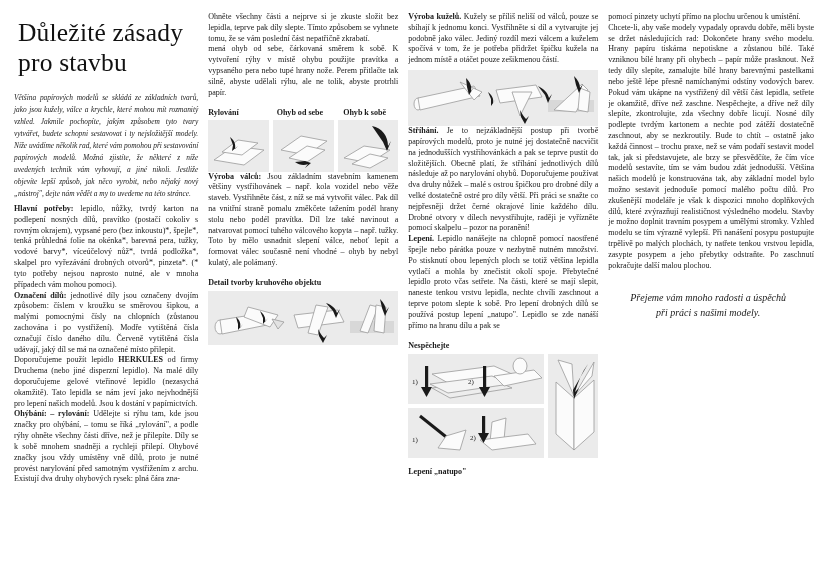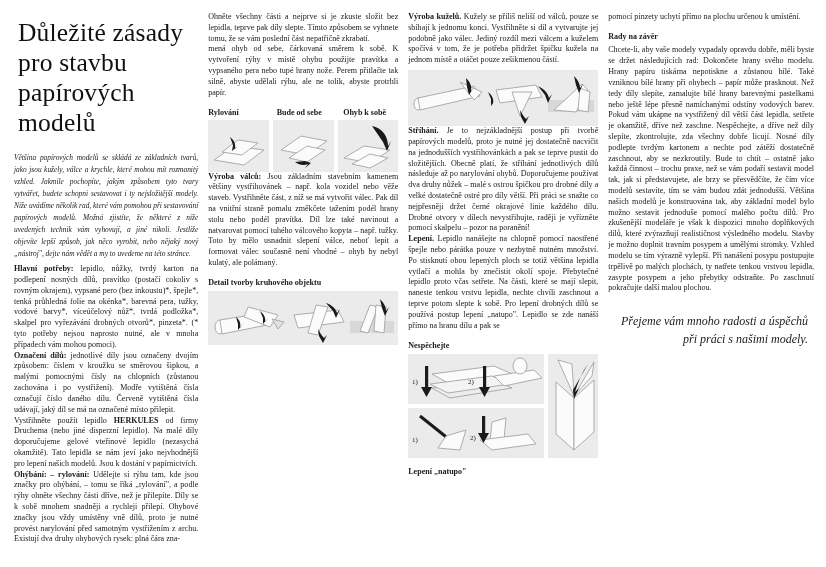--- a/index.html
+++ b/index.html
@@ -66,23 +66,23 @@
   .b { font-weight: bold; }
 
   .heading {
     font-size: 8.05px;
     font-weight: bold;
     margin: 9px 0 4px 0;
     line-height: 1.2;
   }
   .sig {
     font-style: italic;
-    font-size: 12px;
+    font-size: 10px;
     line-height: 1.5;
-    text-align: right;
+    text-align: center;
     margin: 18px 0 0 0;
     padding-right: 6px;
   }
 
   
   .fig {
     background: #ebebeb;
     position: relative;
     overflow: hidden;
   }
@@ -114,40 +114,39 @@
   svg { display: block; }
 </style>
 </head>
 <body>
 
 <div class="page">
 
   <div class="col col1">
     <h1 class="title">
       <span>Důležité zásady pro stavbu</span>
-      <span class="title-l2">papírových modelů</span>
     </h1>
     <p class="intro">Většina papírových modelů se skládá ze základních tvarů, jako jsou kužely, válce a krychle, které mohou mít rozmanitý vzhled. Jakmile pochopíte, jakým způsobem tyto tvary vytvářet, budete schopni sestavovat i ty nejsložitější modely. Níže uvádíme několik rad, které vám pomohou při sestavování papírových modelů. Možná zjistíte, že některé z níže uvedených technik vám vyhovují, a jiné nikoli. Jestliže objevíte lepší způsob, jak něco vyrobit, nebo nějaký nový „nástroj", dejte nám vědět a my to uvedeme na této stránce.</p>
 
     <p class="body gap"><span class="b">Hlavní potřeby:</span><span> lepidlo, nůžky, tvrdý karton na podlepení nosných dílů, pravítko (postačí cokoliv s rovným okrajem), vypsané pero (bez inkoustu)*, špejle*, tenká průhledná folie na okénka*, barevná pera, tužky, vodové barvy*, víceúčelový nůž*, tvrdá podložka*, skalpel pro vyřezávání drobných otvorů*, pinzeta*. (* tyto potřeby nejsou naprosto nutné, ale v mnoha případech vám mohou pomoci).</span></p>
 
     <p class="body gap"><span class="b">Označení dílů:</span><span> jednotlivé díly jsou označeny dvojím způsobem: číslem v kroužku se směrovou šipkou, a malými pomocnými čísly na chlopních (zůstanou zachována i po vystřižení). Modře vytištěná čísla označují číslo daného dílu. Červeně vytištěná čísla udávají, jaký díl se má na označené místo přilepit.</span></p>
 
-    <p class="body"><span>Vystřihněte použít lepidlo </span><span class="b">HERKULES</span><span> od firmy Druchema (nebo jiné disperzní lepidlo). Na malé díly doporučujeme gelové vteřinové lepidlo (nezasychá okamžitě). Tato lepidla se nám jeví jako nejvhodnější pro lepení našich modelů. Jsou k dostání v papírnictvích.</span></p>
+    <p class="body"><span>Doporučujeme použít lepidlo </span><span class="b">HERKULES</span><span> od firmy Druchema (nebo jiné disperzní lepidlo). Na malé díly doporučujeme gelové vteřinové lepidlo (nezasychá okamžitě). Tato lepidla se nám jeví jako nejvhodnější pro lepení našich modelů. Jsou k dostání v papírnictvích.</span></p>
 
     <p class="body gap"><span class="b">Ohýbání: – rylování:</span><span> Udělejte si rýhu tam, kde jsou značky pro ohýbání, – tomu se říká „rylování", a podle rýhy ohněte všechny části dříve, než je přilepíte. Díly se k sobě mnohem snadněji a rychleji přilepí. Ohybové značky jsou vždy umístěny vně dílů, proto je nutné provést narylování před samotným vystřižením z archu. Existují dva druhy ohybových rysek: plná čára zna-</span></p>
   </div>
 
   <div class="col col2">
     <p class="body">Ohněte všechny části a nejprve si je zkuste složit bez lepidla, teprve pak díly slepte. Tímto způsobem se vyhnete tomu, že se vám poslední část nepatřičně zkrabatí.</p>
     <p class="body">mená ohyb od sebe, čárkovaná směrem k sobě. K vytvoření rýhy v místě ohybu použijte pravítka a vypsaného pera nebo tupé hrany nože. Perem přitlačte tak silně, abyste udělali rýhu, ale ne tolik, abyste protrhli papír.</p>
 
     <div class="fig-labels">
       <span class="fl1">Rylování</span>
-      <span class="fl2">Bude od sebe</span>
+      <span class="fl2">Ohyb od sebe</span>
       <span class="fl3">Ohyb k sobě</span>
     </div>
 
     <div class="fig-row">
       <div class="fig fig-a">
         <svg width="62" height="52" viewBox="0 0 62 52">
           <g fill="#fbfbfb" stroke="#9a9a9a" stroke-width="0.8">
             <polygon points="6,40 26,26 56,30 36,45"></polygon>
             <polygon points="14,32 30,20 50,23 34,35"></polygon>
           </g>
@@ -290,21 +289,20 @@
         </svg>
       </div>
     </div>
 
     <div class="heading">Lepení „natupo"</div>
   </div>
 
   <div class="col col4">
     <p class="body">pomocí pinzety uchytí přímo na plochu určenou k umístění.</p>
 
-    <div class="heading">Rady na závěr</div>
     <p class="body">Chcete-li, aby vaše modely vypadaly opravdu dobře, měli byste se držet následujících rad: Dokončete hrany svého modelu. Hrany papíru tiskárna nepotiskne a zůstanou bílé. Také vzniknou bílé hrany při ohybech – papír může prasknout. Než tedy díly slepíte, zamalujte bílé hrany barevnými pastelkami nebo ještě lépe přesně namíchanými odstíny vodových barev. Pokud vám ukápne na vystřižený díl větší část lepidla, setřete je okamžitě, dříve než zaschne. Nespěchejte, a dříve než díly slepíte, zkontrolujte, zda všechny dobře licují. Nosné díly podlepte tvrdým kartonem a nechte pod zátěží dostatečně zaschnout, aby se nezkroutily. Bude to chtít – ostatně jako každá činnost – trochu praxe, než se vám podaří sestavit model tak, jak si představujete, ale brzy se přesvědčíte, že čím více modelů sestavíte, tím se vám budou zdát jednodušší. Většina našich modelů je konstruována tak, aby základní model bylo možno sestavit jednoduše pomocí malého počtu dílů. Pro zkušenější modeláře je však k dispozici mnoho doplňkových dílů, které zvýrazňují realističnost výsledného modelu. Stavby je možno doplnit travním posypem a umělými stromky. Vzhled modelu se tím výrazně vylepší. Při nanášení posypu postupujte trpělivě po malých plochách, ty natřete tenkou vrstvou lepidla, zasypte posypem a jeho přebytky odstraňte. Po zaschnutí pokračujte další malou plochou.</p>
 
     <p class="sig">
       <span>Přejeme vám mnoho radosti a úspěchů</span><br>
       <span>při práci s našimi modely.</span>
     </p>
   </div>
 
 </div>
 

